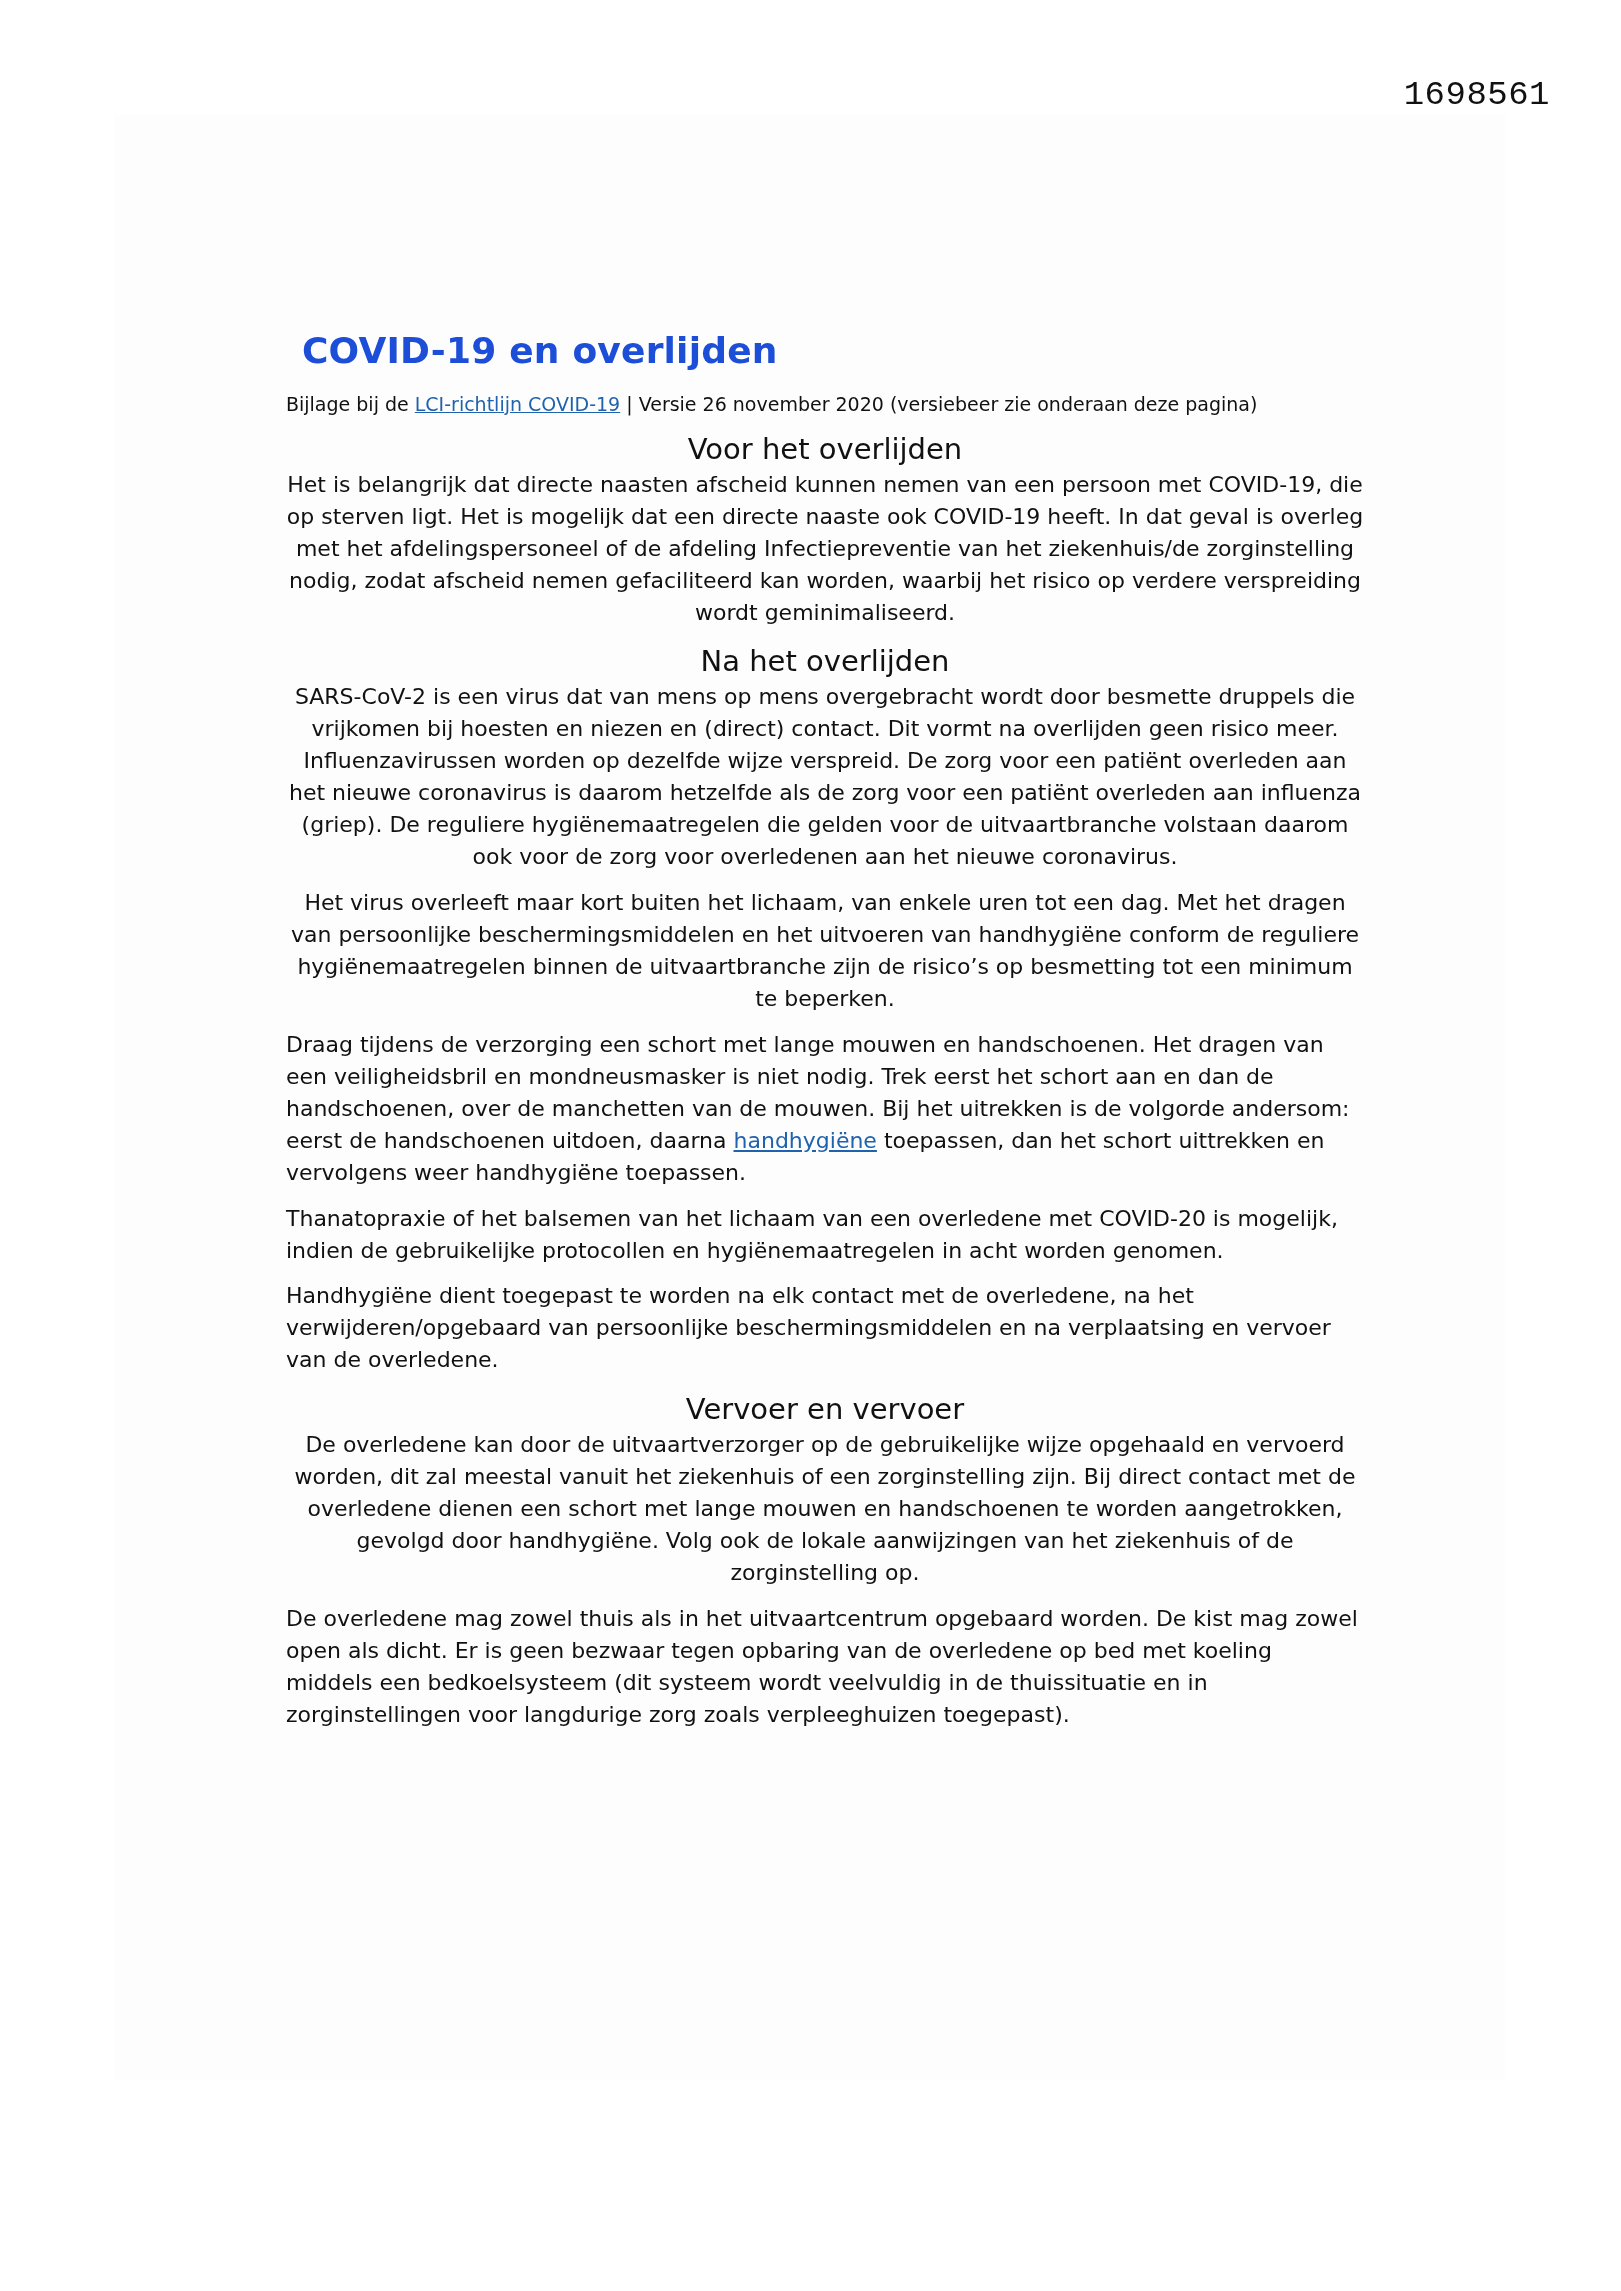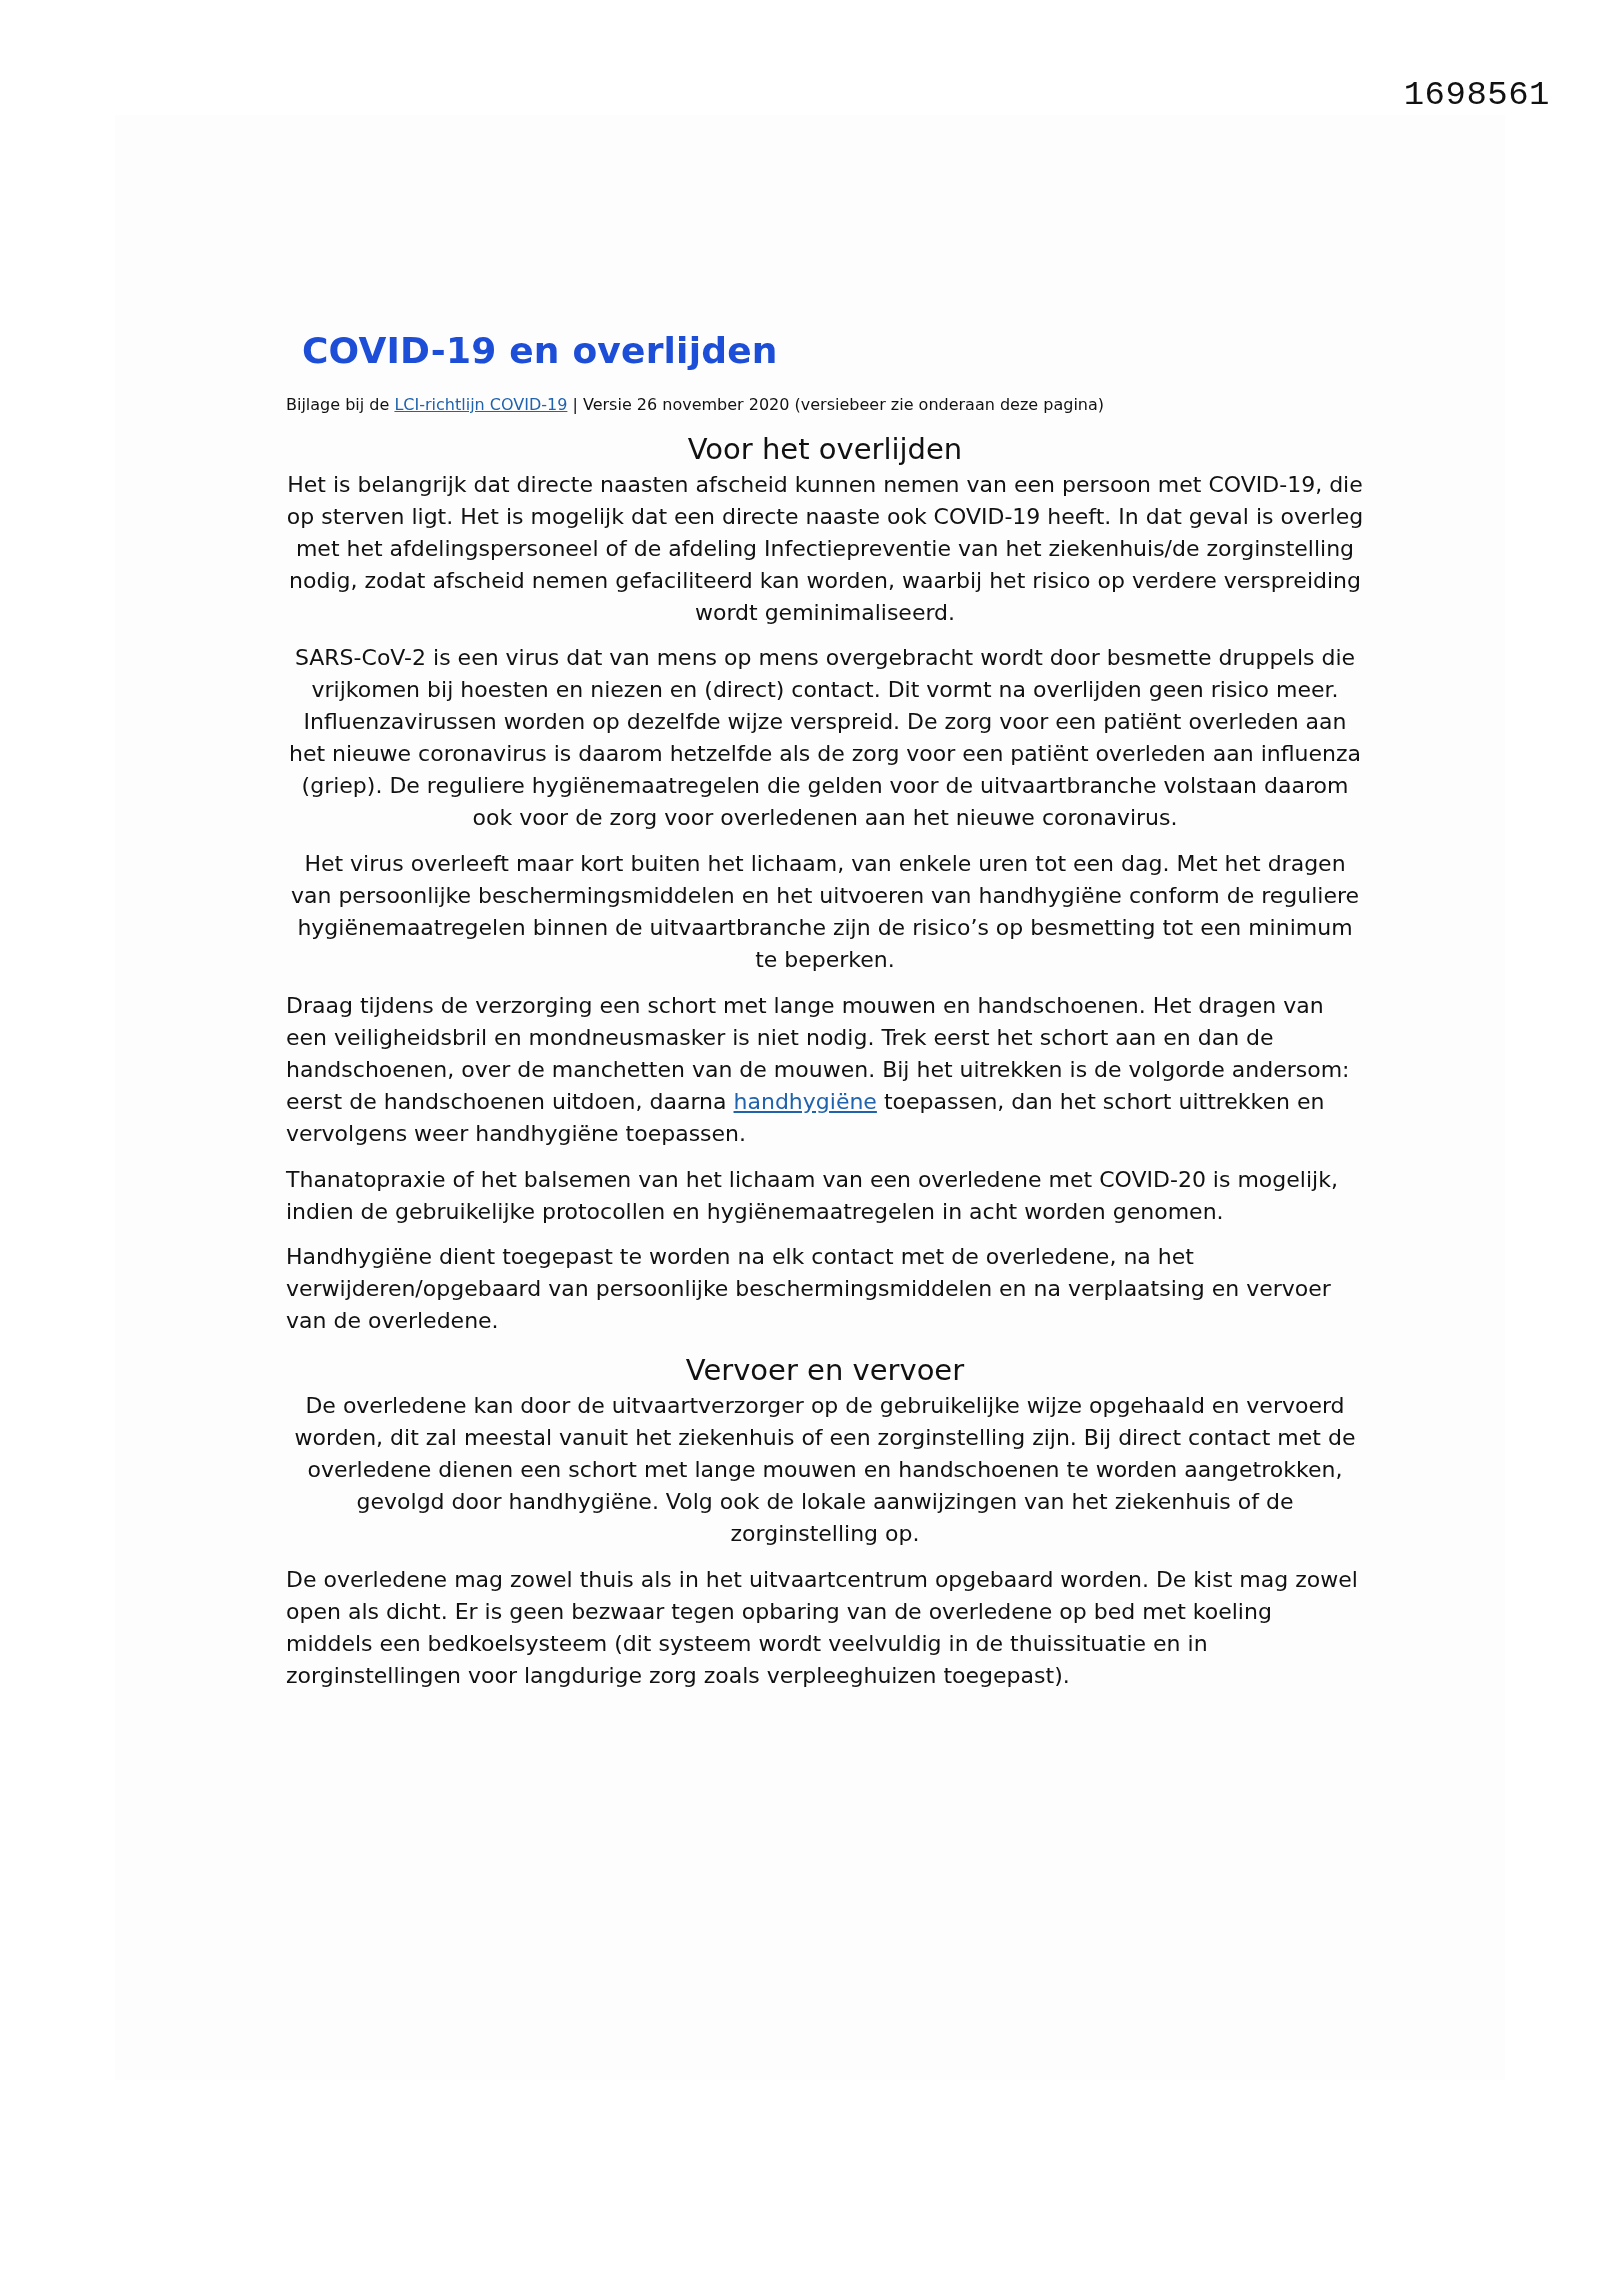--- a/index.html
+++ b/index.html
@@ -40,21 +40,21 @@
     }
     h1 {
       font-weight: bold;
       font-size: 36px;
       line-height: 45px;
       margin: 16px;
       color: #1d4ed8;
       letter-spacing: 0.2px;
     }
     .subtitle {
-      font-size: 16px;
+      font-size: 19px;
       line-height: 31px;
       margin: 0 0 0 0;
       color: #111;
     }
     h2 {
       font-weight: normal;
       font-size: 29px;
       line-height: 39px;
       margin: 9.8px 0 0 0;
       color: #111;
@@ -86,20 +86,21 @@
 <div class="content">
   <h1>COVID-19 en overlijden</h1>
 
   <div class="subtitle">
     <span>Bijlage bij de </span><a class="link">LCI-richtlijn COVID-19</a><span class="sep"> | </span><span>Versie 26 november 2020 (versiebeer zie onderaan deze pagina)</span>
   </div>
 
   <h2>Voor het overlijden</h2>
   <p class="first">Het is belangrijk dat directe naasten afscheid kunnen nemen van een persoon met COVID-19, die op sterven ligt. Het is mogelijk dat een directe naaste ook COVID-19 heeft. In dat geval is overleg met het afdelingspersoneel of de afdeling Infectiepreventie van het ziekenhuis/de zorginstelling nodig, zodat afscheid nemen gefaciliteerd kan worden, waarbij het risico op verdere verspreiding wordt geminimaliseerd.</p>
 
+  <h2>Na het overlijden</h2>
   <p class="first">SARS-CoV-2 is een virus dat van mens op mens overgebracht wordt door besmette druppels die vrijkomen bij hoesten en niezen en (direct) contact. Dit vormt na overlijden geen risico meer. Influenzavirussen worden op dezelfde wijze verspreid. De zorg voor een patiënt overleden aan het nieuwe coronavirus is daarom hetzelfde als de zorg voor een patiënt overleden aan influenza (griep). De reguliere hygiënemaatregelen die gelden voor de uitvaartbranche volstaan daarom ook voor de zorg voor overledenen aan het nieuwe coronavirus.</p>
 
   <p class="first">Het virus overleeft maar kort buiten het lichaam, van enkele uren tot een dag. Met het dragen van persoonlijke beschermingsmiddelen en het uitvoeren van handhygiëne conform de reguliere hygiënemaatregelen binnen de uitvaartbranche zijn de risico’s op besmetting tot een minimum te beperken.</p>
   <p><span>Draag tijdens de verzorging een schort met lange mouwen en handschoenen. Het dragen van een veiligheidsbril en mondneusmasker is niet nodig. Trek eerst het schort aan en dan de handschoenen, over de manchetten van de mouwen. Bij het uitrekken is de volgorde andersom: eerst de handschoenen uitdoen, daarna </span><a class="link">handhygiëne</a><span> toepassen, dan het schort uittrekken en vervolgens weer handhygiëne toepassen.</span></p>
   <p>Thanatopraxie of het balsemen van het lichaam van een overledene met COVID-20 is mogelijk, indien de gebruikelijke protocollen en hygiënemaatregelen in acht worden genomen.</p>
   <p>Handhygiëne dient toegepast te worden na elk contact met de overledene, na het verwijderen/opgebaard van persoonlijke beschermingsmiddelen en na verplaatsing en vervoer van de overledene.</p>
 
   <h2>Vervoer en vervoer</h2>
   <p class="first">De overledene kan door de uitvaartverzorger op de gebruikelijke wijze opgehaald en vervoerd worden, dit zal meestal vanuit het ziekenhuis of een zorginstelling zijn. Bij direct contact met de overledene dienen een schort met lange mouwen en handschoenen te worden aangetrokken, gevolgd door handhygiëne. Volg ook de lokale aanwijzingen van het ziekenhuis of de zorginstelling op.</p>
   <p>De overledene mag zowel thuis als in het uitvaartcentrum opgebaard worden. De kist mag zowel open als dicht. Er is geen bezwaar tegen opbaring van de overledene op bed met koeling middels een bedkoelsysteem (dit systeem wordt veelvuldig in de thuissituatie en in zorginstellingen voor langdurige zorg zoals verpleeghuizen toegepast).</p>

